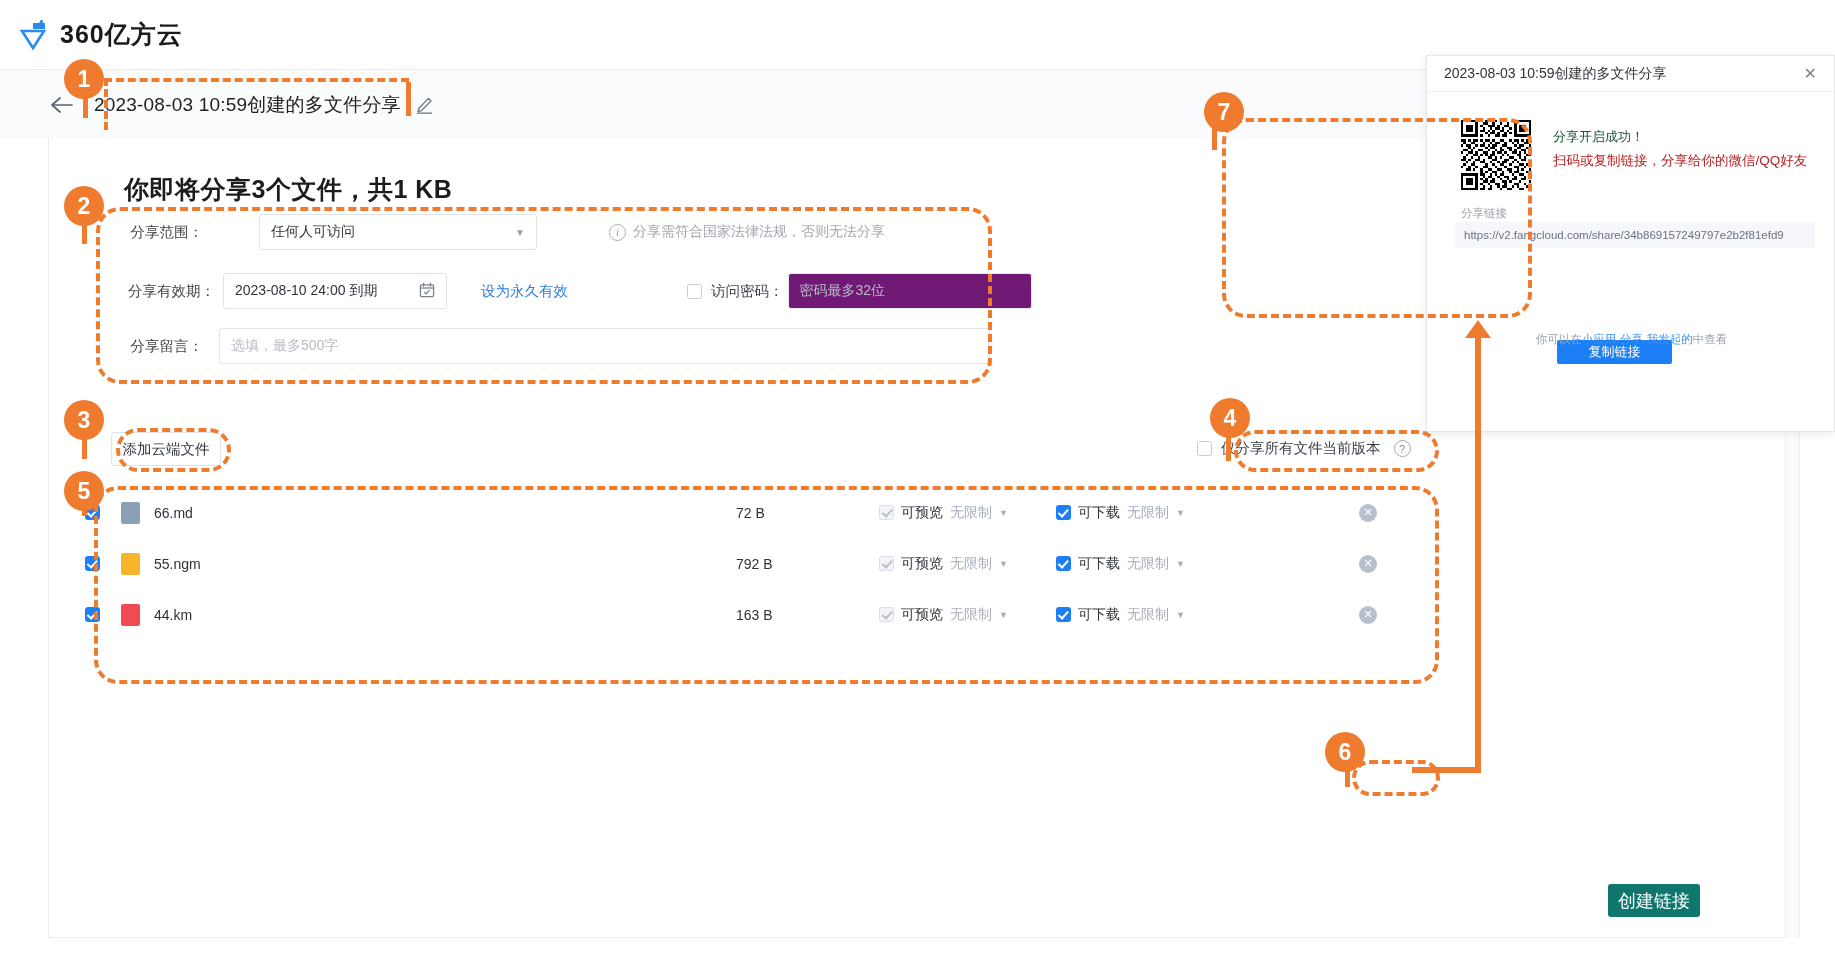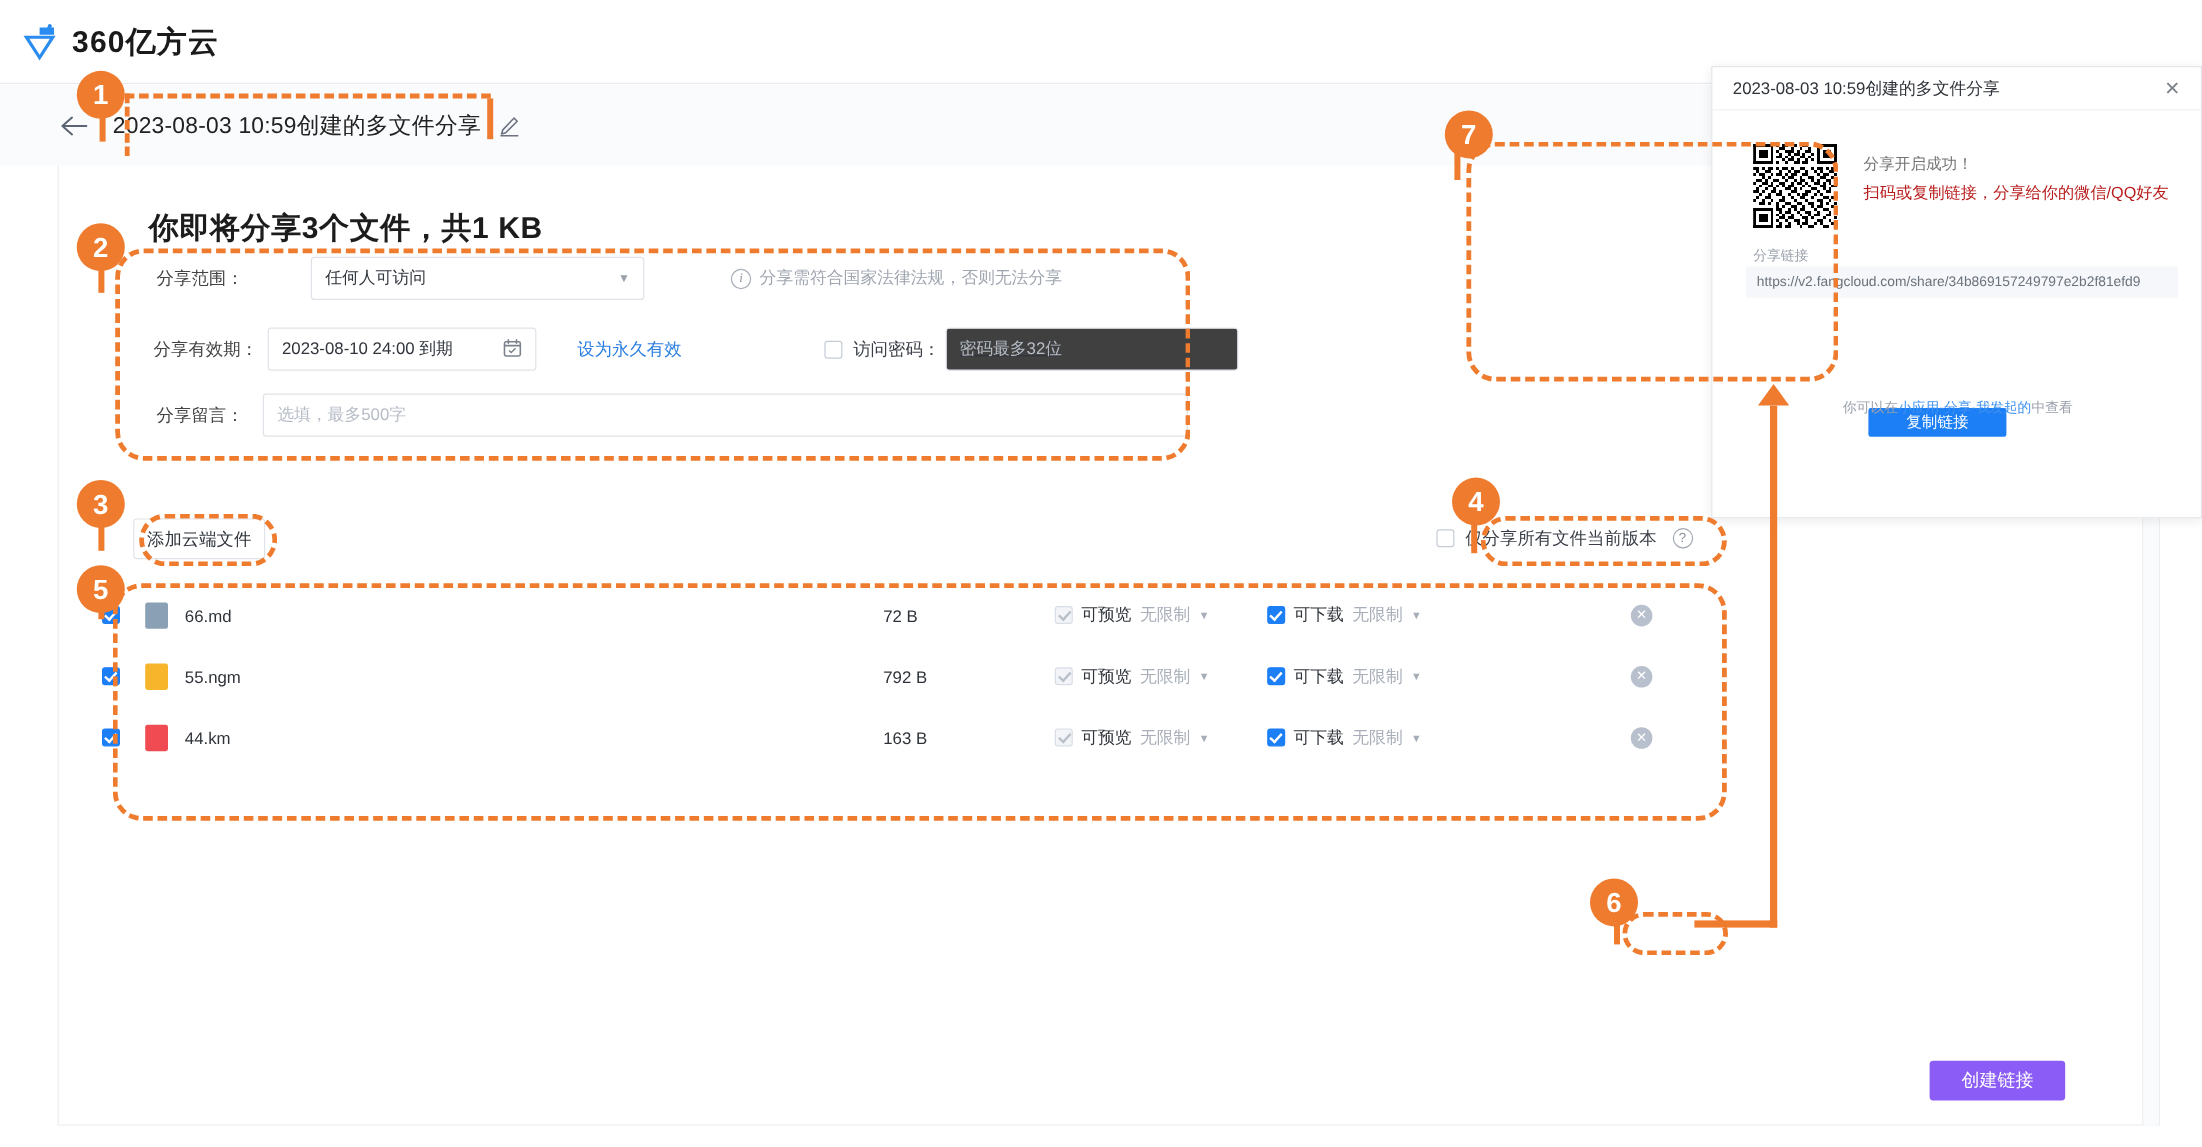--- a/index.html
+++ b/index.html
@@ -57,21 +57,21 @@
     font-size:25px; font-weight:700; color:#1c1c1c; letter-spacing:.5px;
   }
 
   
   .formrow{ position:absolute; display:flex; align-items:center; }
   .flabel{ font-size:14.5px; color:#444; width:92px; text-align:right; }
   .fld{
     height:36px; border:1px solid #dfe3e8; background:#fff; border-radius:3px;
     display:flex; align-items:center; padding:0 11px; font-size:14px; color:#30353c;
   }
-  .fld.disabled{ background:#404040; border-color:#e6e9ef;text-decoration:underline; }
+  .fld.disabled{ background:#701a75; border-color:#e6e9ef; }
   .fld .ph{ color:#b6bcc6; }
   .caret{ margin-left:auto; color:#9aa1ab; font-size:10px; }
   .hintinfo{ display:flex; align-items:center; gap:7px; color:#a0a6b0; font-size:14px; }
   .icircle{
     width:17px;height:17px;border-radius:50%;border:1.4px solid #a8aeb8;
     display:flex;align-items:center;justify-content:center;
     font-size:11px;font-style:italic;font-family:"Liberation Serif",serif;color:#8f95a0;
   }
   .bluelink{ color:#2b7fe0; font-size:14.5px; cursor:pointer; }
 
@@ -127,39 +127,39 @@
   .permval{ font-size:14px; color:#a8aeb8; }
   .permcaret{ font-size:9px; color:#a8aeb8; }
 
   .delbtn{
     width:18px;height:18px;border-radius:50%;background:#b9c0cd;color:#fff;
     font-size:11px;display:flex;align-items:center;justify-content:center;cursor:pointer;
   }
 
   
   #createbtn{
-    position:absolute; left:1607px; top:884px; width:113px; height:33px;
-    background:#8b5cf6; color:#fff; font-size:15px; border-radius:3px;
+    position:absolute; left:1607px; top:884px; width:92px; height:33px;
+    background:#0f766e; color:#fff; font-size:18px; border-radius:3px;
     display:flex;align-items:center;justify-content:center;cursor:pointer;
   }
 
   
   #panel{
     position:absolute; left:1426px; top:55px; width:409px; height:377px;
     background:#fff; border:1px solid #e3e6ea; box-shadow:0 2px 9px rgba(0,0,0,.08);
   }
   #panelhead{
     height:36px; display:flex; align-items:center; justify-content:space-between;
     padding:0 17px; border-bottom:1px solid #eef0f3; font-size:14px; color:#2f343b;
   }
   #panelclose{ color:#7b828c; font-size:16px; cursor:pointer; }
   #qrblock{ position:absolute; left:34px; top:64px; display:flex; gap:22px; }
   #qr{ width:70px; height:70px; }
   #qrtext{ padding-top:8px; }
-  #qrtext .l1{ font-size:13px; color:#737373; margin-bottom:6px; }
+  #qrtext .l1{ font-size:13px; color:#14532d; margin-bottom:6px; }
   #qrtext .l2{ font-size:13.5px; color:#b91c1c; }
   #linklabel{ position:absolute; left:34px; top:150px; font-size:11.5px; color:#9aa1ab; }
   #linkbox{
     position:absolute; left:28px; top:166px; width:360px; height:26px;
     background:#f5f7fa; display:flex; align-items:center; padding:0 9px;
     font-size:11.5px; color:#6b727c;
   }
   #copybtn{
     position:absolute; left:130px; top:244px; width:115px; height:24px;
     background:#1d7ff5; color:#fff; font-size:13px; border-radius:2px;

